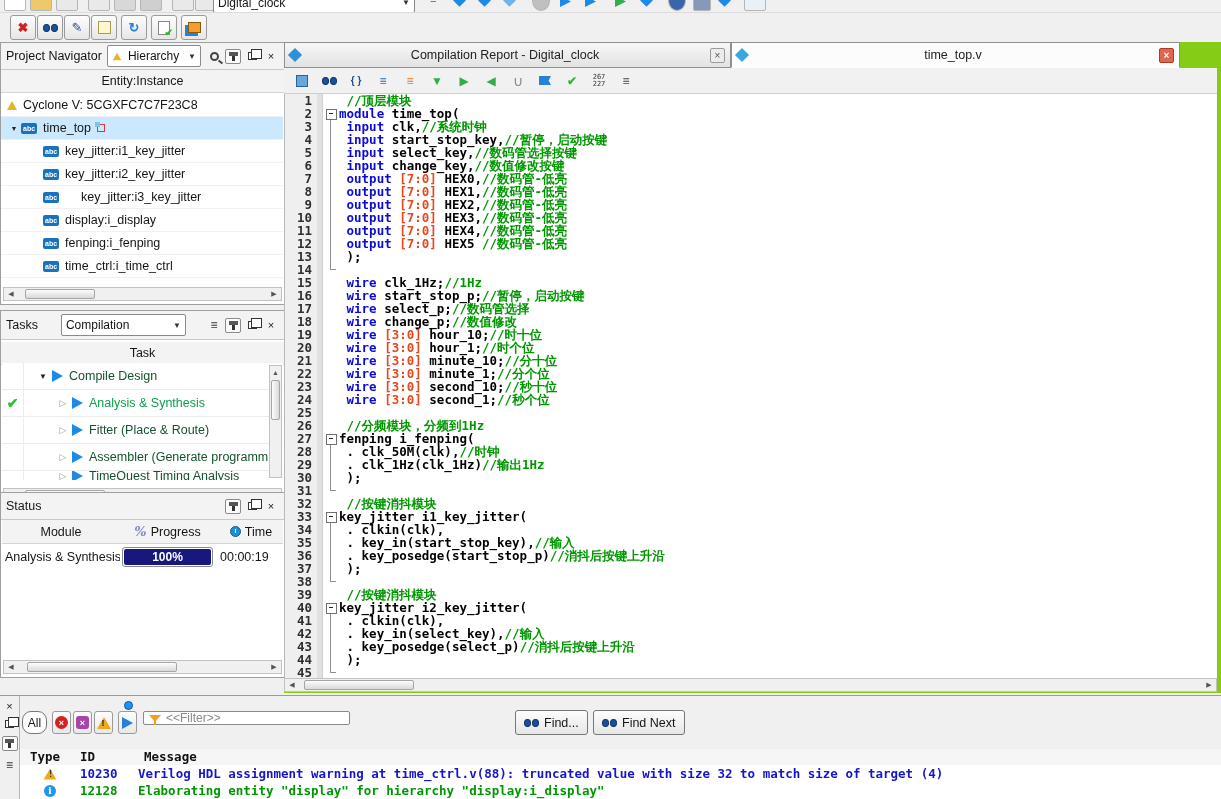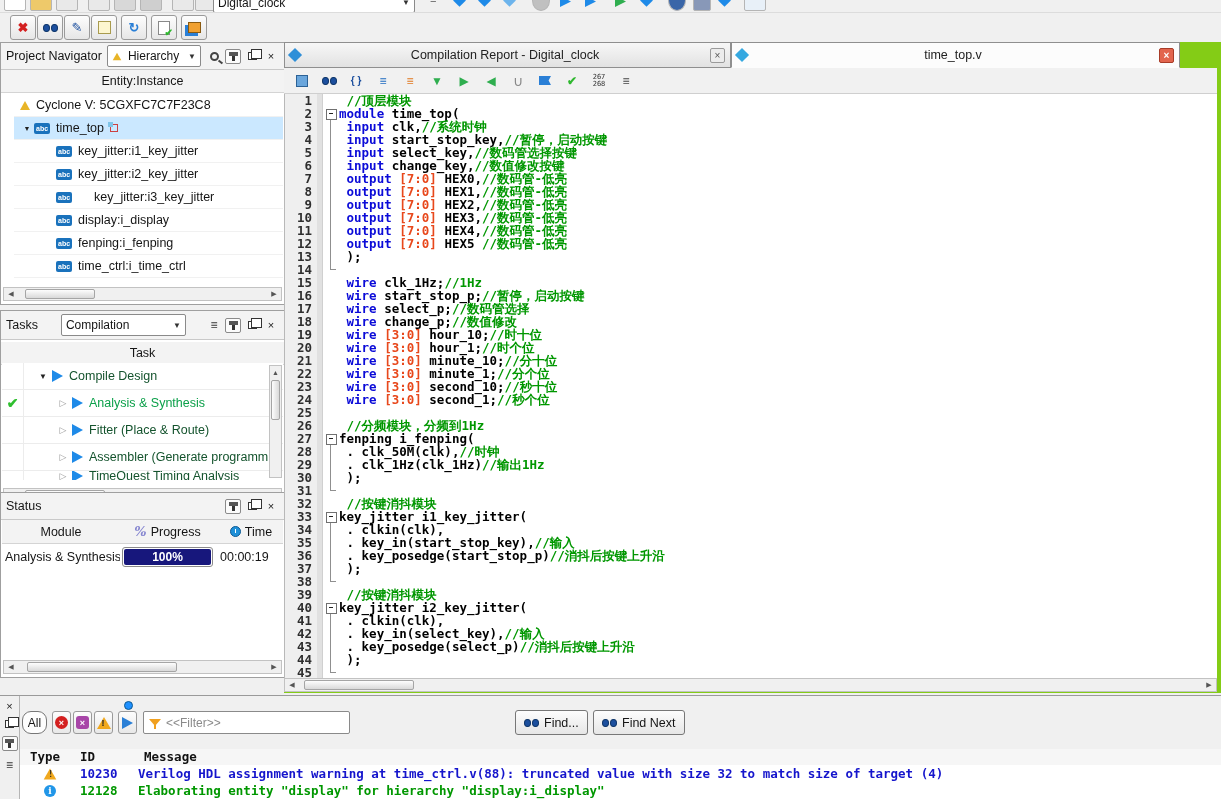--- a/index.html
+++ b/index.html
@@ -40,21 +40,21 @@
 .i-search::after{content:"";position:absolute;left:6px;top:7px;width:5px;height:2px;background:#444;transform:rotate(40deg)}
 .i-menu{font-size:12px;color:#333;line-height:1}
 .colhdr{height:23px;background:#f3f3f3;border-bottom:1px solid #d4d4d4;display:flex;align-items:center;justify-content:center;font-size:12.5px;color:#161616}
 .hscroll{position:absolute;height:14px;background:#f0f0f0;border:1px solid #c2c2c2;display:flex;align-items:center;padding:0 1px}
 .harrow{width:12px;height:11px;font-size:7px;display:flex;align-items:center;justify-content:center;color:#555}
 .hthumb{height:10px;background:linear-gradient(#fdfdfd,#d9d9d9);border:1px solid #a5a5a5;border-radius:2px}
 .vscroll{position:absolute;width:13px;background:#f0f0f0;border:1px solid #c2c2c2;display:flex;flex-direction:column;align-items:center;padding:1px 0}
 .vthumb{width:9px;background:linear-gradient(90deg,#fdfdfd,#d9d9d9);border:1px solid #a5a5a5;border-radius:2px}
 
 
-#navtree{position:absolute;left:13px;right:1px;top:51px}
+#navtree{position:absolute;left:0;right:1px;top:51px}
 .trow{height:23px;display:flex;align-items:center;border-bottom:1px solid #f1f1f1;background:#fff;white-space:nowrap;overflow:hidden}
 .trow.sel{background:#cbe8ff}
 .exp{width:14px;font-size:7px;color:#222;text-align:center;flex:none}
 .abc{background:#1a72bc;color:#fff;font-size:7px;font-weight:bold;padding:2px 2px;border-radius:2px;margin-right:6px;line-height:1;flex:none}
 .tri{width:0;height:0;border-left:5px solid transparent;border-right:5px solid transparent;border-bottom:9px solid #e8b427;margin-right:6px;flex:none}
 .tri.sm{transform:scale(.85);margin-right:2px}
 .tlabel{font-size:12.5px}
 .topbadge{width:8px;height:8px;border:1px solid #cc4040;margin-left:6px;position:relative;flex:none}
 .topbadge::before{content:"";position:absolute;left:-3px;top:-3px;width:5px;height:5px;background:#7fc4e8}
 
@@ -114,21 +114,21 @@
 #msgstrip{position:absolute;left:0;top:0;width:20px;height:104px;border-right:1px solid #b5b5b5;display:flex;flex-direction:column;align-items:center;gap:6px;padding-top:4px}
 #msgtb{position:absolute;left:20px;top:0;right:0;height:50px}
 .mtbtn{position:absolute;top:15px;width:19px;height:23px;border:1px solid #9a9a9a;border-radius:3px;background:linear-gradient(#fdfdfd,#e8e8e8);display:flex;align-items:center;justify-content:center}
 .allbtn{position:absolute;left:2px;top:15px;width:25px;height:23px;border:1px solid #777;border-radius:9px;background:#fdfdfd;display:flex;align-items:center;justify-content:center;font-size:12px}
 .errico{width:13px;height:13px;border-radius:50%;background:#d42020;color:#fff;font-size:9px;font-weight:bold;display:flex;align-items:center;justify-content:center}
 .critico{width:13px;height:13px;background:#a845a8;border-radius:3px;color:#fff;font-size:9px;font-weight:bold;display:flex;align-items:center;justify-content:center}
 .w-tri{position:relative;width:0;height:0;border-left:7px solid transparent;border-right:7px solid transparent;border-bottom:12px solid #f0a81e}
 .w-tri::after{content:"!";position:absolute;left:-2px;top:1px;font-size:9px;font-weight:bold;color:#222}
 .flagico{width:0;height:0;border-top:6px solid transparent;border-bottom:6px solid transparent;border-left:11px solid #2a7fd6}
 .badgedot{position:absolute;left:104px;top:5px;width:9px;height:9px;border-radius:50%;background:#1e90ff;border:1px solid #0d5a94}
-.filterbox{position:absolute;left:123px;top:15px;width:207px;height:23px;background:#fff;border:1px solid #8a8a8a;border-radius:2px;display:flex;align-items:center;gap:5px;padding:0 5px}
+.filterbox{position:absolute;left:123px;top:15px;width:207px;height:14px;background:#fff;border:1px solid #8a8a8a;border-radius:2px;display:flex;align-items:center;gap:5px;padding:0 5px}
 .funnel{width:0;height:0;border-left:6px solid transparent;border-right:6px solid transparent;border-top:7px solid #f0a020;position:relative}
 .funnel::after{content:"";position:absolute;left:-1px;top:-7px;width:2px;height:10px;background:#f0a020}
 .phtext{color:#8a8a8a;font-size:12px}
 .findbtn{position:absolute;top:14px;height:25px;border:1px solid #777;border-radius:3px;background:linear-gradient(#fdfdfd,#e6e6e6);display:flex;align-items:center;gap:5px;padding:0 8px;font-size:12.5px}
 #msghead{position:absolute;left:20px;top:53px;right:0;height:16px;background:#f6f6f6;display:flex;font-family:"DejaVu Sans Mono",monospace;font-weight:bold;font-size:12.5px;color:#111}
 #msghead .hc{padding-left:10px}
 #msgrows{position:absolute;left:20px;top:69px;right:0;bottom:0;background:#fff;overflow:hidden}
 .mrow{height:17px;display:flex;align-items:center;font-family:"DejaVu Sans Mono",monospace;font-weight:bold;font-size:12.5px;white-space:nowrap}
 .mtype{width:60px;display:flex;justify-content:center;flex:none}
 .mid{width:58px;flex:none}
@@ -407,21 +407,21 @@
       <span class="etb or" style="font-weight:bold">≡</span>
       <span class="etb" style="color:#2fae4f">▼</span>
       <span class="etb" style="color:#2fae4f">▶</span>
       <span class="etb" style="color:#2fae4f">◀</span>
       <span class="etb" style="color:#888;font-size:14px">∪</span>
       <span class="etb">
           <span style="width:12px;height:9px;background:#2a7fd6;clip-path:polygon(0 0,100% 0,80% 50%,100% 100%,0 100%)"></span>
         </span>
       <span class="etb" style="color:#2fb82f;font-weight:bold">✔</span>
       <span class="etb lineind">
-        <span><span>267</span><br><span>268</span></span>
+        <span><span>267</span><br><span>227</span></span>
       </span>
       <span class="etb" style="color:#444;font-weight:bold">≡</span>
     </div>
     <div id="codewrap">
         <div class="cl"><div class="ln">1</div><div class="band"></div><div class="fold"></div><div class="codeline"><span class="st"> </span><span class="sc">//顶层模块</span></div></div>
         <div class="cl"><div class="ln">2</div><div class="band"></div><div class="fold f-s"></div><div class="codeline"><span class="sk">module</span><span class="st"> time_top(</span></div></div>
         <div class="cl"><div class="ln">3</div><div class="band"></div><div class="fold f-m"></div><div class="codeline"><span class="st"> </span><span class="sk">input</span><span class="st"> clk,</span><span class="sc">//系统时钟</span></div></div>
         <div class="cl"><div class="ln">4</div><div class="band"></div><div class="fold f-m"></div><div class="codeline"><span class="st"> </span><span class="sk">input</span><span class="st"> start_stop_key,</span><span class="sc">//暂停，启动按键</span></div></div>
         <div class="cl"><div class="ln">5</div><div class="band"></div><div class="fold f-m"></div><div class="codeline"><span class="st"> </span><span class="sk">input</span><span class="st"> select_key,</span><span class="sc">//数码管选择按键</span></div></div>
         <div class="cl"><div class="ln">6</div><div class="band"></div><div class="fold f-m"></div><div class="codeline"><span class="st"> </span><span class="sk">input</span><span class="st"> change_key,</span><span class="sc">//数值修改按键</span></div></div>

